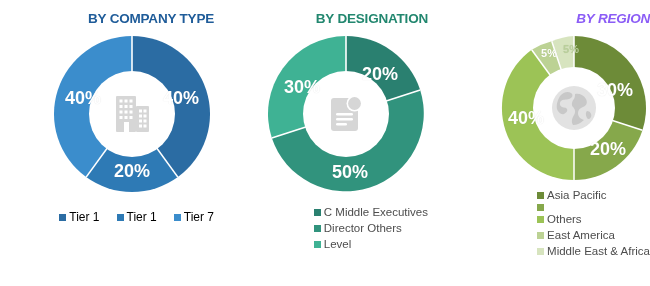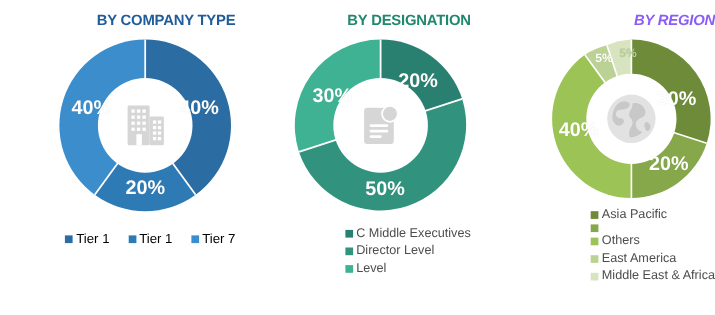--- a/index.html
+++ b/index.html
@@ -219,21 +219,21 @@
       <span class="slice-label" style="left:38px;top:55px;">30%</span>
     </div>
 
     <div class="legend-col" style="margin-left:36px;">
       <div class="legend-item">
         <span class="swatch" style="background:#2a8070;"></span>
         <span class="legend-text">C Middle Executives</span>
       </div>
       <div class="legend-item">
         <span class="swatch" style="background:#31937d;"></span>
-        <span class="legend-text">Director Level</span>
+        <span class="legend-text">Director Others</span>
       </div>
       <div class="legend-item">
         <span class="swatch" style="background:#3fb294;"></span>
         <span class="legend-text">Level</span>
       </div>
     </div>
   </div>
 
   <div class="panel panel-region">
     <div class="panel-title" style="color:#8b5cf6;font-style:italic;">BY REGION</div>

